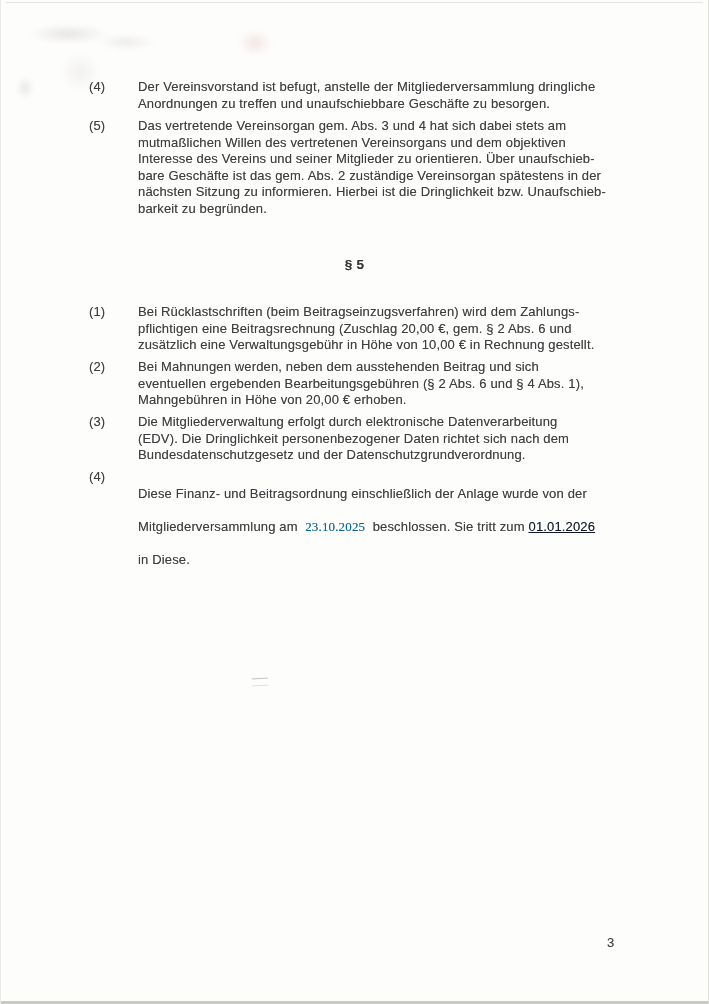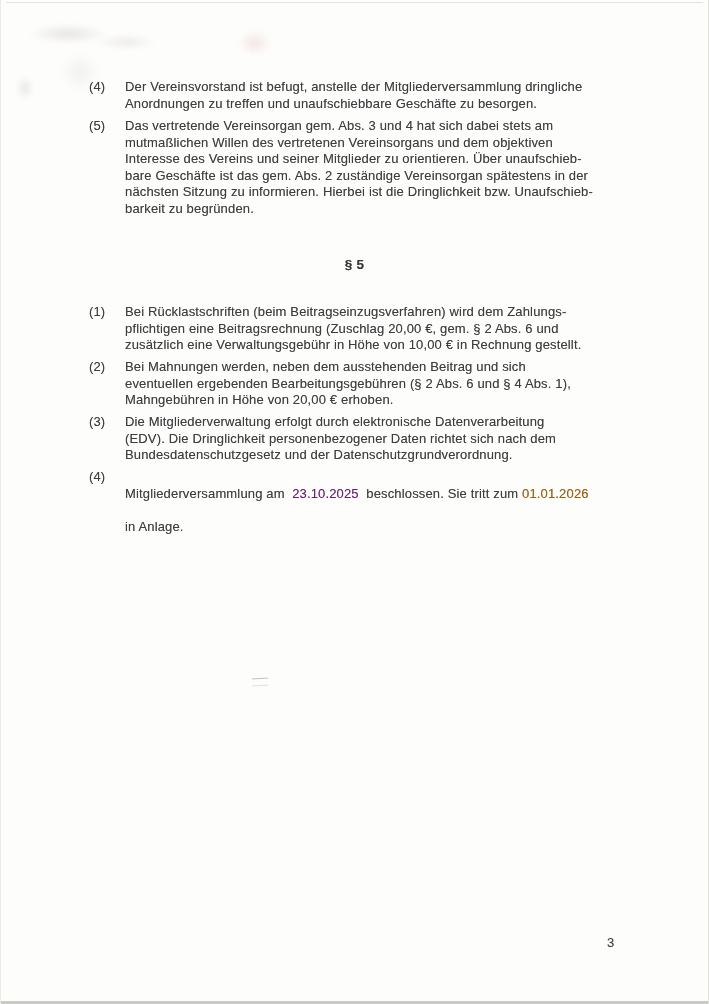--- a/index.html
+++ b/index.html
@@ -49,21 +49,21 @@
     position: absolute;
     left: 89px;
     display: flex;
     font-size: 13px;
     line-height: 16.5px;
     letter-spacing: 0.15px;
     color: #3e3e40;
     text-shadow: 0 0 0.5px rgba(62,62,64,0.5);
   }
   .marker { flex: 0 0 36px; width: 36px; }
-  .ptext  { white-space: pre-line; width: 515px; }
+  .ptext  { white-space: pre-line; width: 515px; margin-left: 13px; }
   .ptext .pline { white-space: normal; }
 
   .heading {
     position: absolute;
     left: 0;
     width: 709px;
     text-align: center;
     font-size: 13.5px;
     line-height: 16px;
     font-weight: bold;
@@ -135,20 +135,21 @@
   <div class="para" style="top:414px">
     <span class="marker">(3)</span>
     <div class="ptext">Die Mitgliederverwaltung erfolgt durch elektronische Datenverarbeitung
 (EDV). Die Dringlichkeit personenbezogener Daten richtet sich nach dem
 Bundesdatenschutzgesetz und der Datenschutzgrundverordnung.</div>
   </div>
 
   <div class="para" style="top:469px">
     <span class="marker">(4)</span>
     <div class="ptext">
-      <div class="pline"><span>Mitgliederversammlung am&nbsp; </span><span style="color: #701a75;">23.10.2025</span><span>&nbsp; beschlossen. Sie tritt zum </span><span style="color: #a16207;">01.01.2026</span></div>
-      <div class="pline">in Anlage.</div>
+      <div class="pline">Diese Finanz- und Beitragsordnung einschließlich der Anlage wurde von der</div>
+      <div class="pline"><span>Mitgliederversammlung am&nbsp; </span><span style="color: #0369a1; font-family: Liberation Serif, serif;">23.10.2025</span><span>&nbsp; beschlossen. Sie tritt zum </span><span style="color: #0f172a; text-decoration: underline;">01.01.2026</span></div>
+      <div class="pline">in Diese.</div>
     </div>
   </div>
 
   <div class="pagenum">3</div>
 
 </div>
 
 </body></html>

